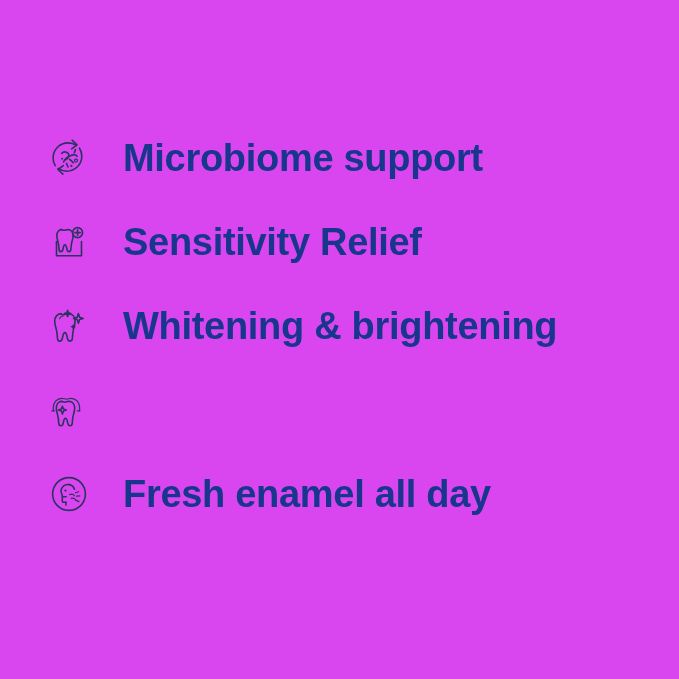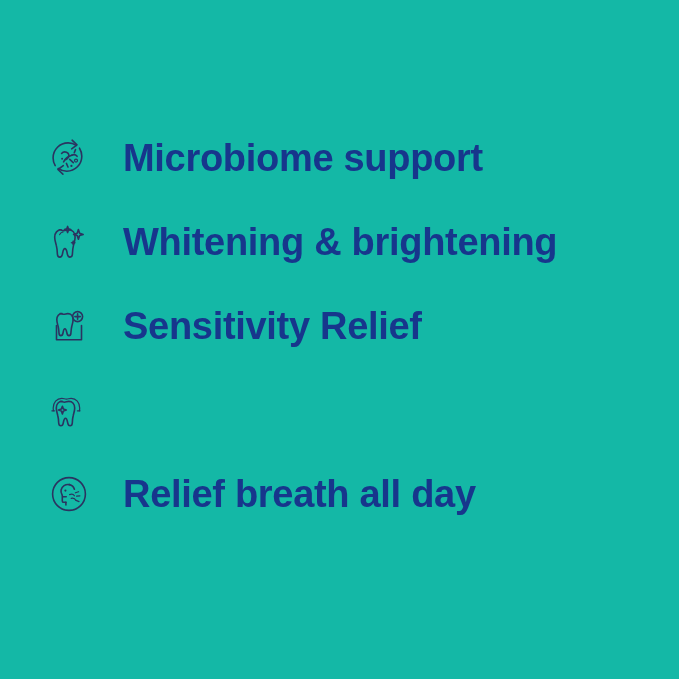--- a/index.html
+++ b/index.html
@@ -12,21 +12,21 @@
     height: 679px;
     background: #faf2f0;
     font-family: "Liberation Sans", sans-serif;
     overflow: hidden;
   }
 
   #benefits-panel {
     position: relative;
     width: 679px;
     height: 679px;
-    background: #14b8a6;
+    background: #d946ef;
     box-sizing: border-box;
   }
 
   #benefit-list {
     position: absolute;
     left: 0;
     top: 116px;
     width: 679px;
     display: flex;
     flex-direction: column;
@@ -113,47 +113,47 @@
           <circle class="ic-stroke-thin" cx="29" cy="24.6" r="1.5"></circle>
         </svg>
       </span>
       <span class="benefit-label">Microbiome support</span>
     </div>
 
     <div class="benefit-row">
       <span class="benefit-icon">
         <svg viewBox="0 0 44 44" aria-hidden="true">
 
+          <path class="ic-stroke" d="M9.5 21.5v14.2h25V21.5"></path>
+
+          <path class="ic-stroke" d="M15.1 9.6c-3.2 0-5.3 2.5-5.3 6 0 2.4.7 4.3 1.3 6.6.6 2.3.8 4.6.9 6.9.1 1.5.8 2.5 1.9 2.5 1.2 0 1.8-1 2.1-2.6.4-2.1.7-4.2 1.9-4.2s1.6 2.1 2 4.2c.3 1.6.9 2.6 2.1 2.6 1.1 0 1.8-1 1.9-2.5.2-2.3.3-4.6.9-6.9.6-2.3 1.3-4.2 1.3-6.6 0-3.5-2.1-6-5.3-6-1.6 0-2.5.7-3.9.7s-2.2-.7-3.8-.7z"></path>
+
+          <circle class="ic-stroke" cx="30.6" cy="12.6" r="5"></circle>
+          <path class="ic-stroke" d="M30.6 9.9v5.4M27.9 12.6h5.4"></path>
+        </svg>
+      </span>
+      <span class="benefit-label">Sensitivity Relief</span>
+    </div>
+
+    <div class="benefit-row">
+      <span class="benefit-icon">
+        <svg viewBox="0 0 44 44" aria-hidden="true">
+
           <path class="ic-stroke" d="M14.3 9.8c-4 0-6.6 3.1-6.6 7.4 0 3 .9 5.4 1.6 8.2.8 2.9 1 5.8 1.1 8.6.1 1.9 1 3.1 2.4 3.1 1.5 0 2.3-1.3 2.7-3.3.5-2.6.8-5.2 2.4-5.2s1.9 2.6 2.4 5.2c.4 2 1.2 3.3 2.7 3.3 1.4 0 2.3-1.2 2.4-3.1.1-2.8.3-5.7 1.1-8.6.7-2.8 1.6-5.2 1.6-8.2 0-4.3-2.6-7.4-6.6-7.4-2 0-3.1.9-4.8.9s-2.8-.9-4.4-.9z"></path>
 
           <path class="ic-stroke-thin" d="M12.6 14.6c.6-1.5 1.9-2.4 3.4-2.6"></path>
 
           <path class="ic-stroke" d="M31.4 9.6l1.2 3.6 3.6 1.2-3.6 1.2-1.2 3.6-1.2-3.6-3.6-1.2 3.6-1.2z"></path>
 
           <path class="ic-stroke" d="M20.6 6.4l.8 2.3 2.3.8-2.3.8-.8 2.3-.8-2.3-2.3-.8 2.3-.8z"></path>
 
           <path class="ic-stroke-thin" d="M26.2 20.9l.5 1.4 1.4.5-1.4.5-.5 1.4-.5-1.4-1.4-.5 1.4-.5z"></path>
         </svg>
       </span>
       <span class="benefit-label">Whitening &amp; brightening</span>
-    </div>
-
-    <div class="benefit-row">
-      <span class="benefit-icon">
-        <svg viewBox="0 0 44 44" aria-hidden="true">
-
-          <path class="ic-stroke" d="M9.5 21.5v14.2h25V21.5"></path>
-
-          <path class="ic-stroke" d="M15.1 9.6c-3.2 0-5.3 2.5-5.3 6 0 2.4.7 4.3 1.3 6.6.6 2.3.8 4.6.9 6.9.1 1.5.8 2.5 1.9 2.5 1.2 0 1.8-1 2.1-2.6.4-2.1.7-4.2 1.9-4.2s1.6 2.1 2 4.2c.3 1.6.9 2.6 2.1 2.6 1.1 0 1.8-1 1.9-2.5.2-2.3.3-4.6.9-6.9.6-2.3 1.3-4.2 1.3-6.6 0-3.5-2.1-6-5.3-6-1.6 0-2.5.7-3.9.7s-2.2-.7-3.8-.7z"></path>
-
-          <circle class="ic-stroke" cx="30.6" cy="12.6" r="5"></circle>
-          <path class="ic-stroke" d="M30.6 9.9v5.4M27.9 12.6h5.4"></path>
-        </svg>
-      </span>
-      <span class="benefit-label">Sensitivity Relief</span>
     </div>
 
     <div class="benefit-row">
       <span class="benefit-icon">
         <svg viewBox="0 0 44 44" aria-hidden="true">
 
           <path class="ic-stroke" d="M15.2 13.4c-3.6 0-5.9 2.8-5.9 6.6 0 2.7.8 4.8 1.4 7.3.7 2.6.9 5.2 1 7.7.1 1.7.9 2.8 2.2 2.8 1.3 0 2.1-1.1 2.4-2.9.4-2.3.7-4.7 2.2-4.7s1.7 2.4 2.2 4.7c.3 1.8 1.1 2.9 2.4 2.9 1.3 0 2.1-1.1 2.2-2.8.1-2.5.3-5.1 1-7.7.6-2.5 1.4-4.6 1.4-7.3 0-3.8-2.3-6.6-5.9-6.6-1.8 0-2.8.8-4.3.8s-2.5-.8-3.9-.8z"></path>
 
           <path class="ic-stroke-thin" d="M6.4 22.7c-.1-.9-.2-1.8-.2-2.7 0-5.5 3.5-9.7 8.6-9.7 1.8 0 3 .8 4.6.8s2.9-.8 4.7-.8c5.1 0 8.6 4.2 8.6 9.7 0 .9-.1 1.8-.2 2.7"></path>
           <path class="ic-stroke-thin" d="M4.9 22.8h2.6M30.4 22.8H33"></path>
@@ -177,17 +177,17 @@
 
           <path class="ic-stroke" d="M16.1 24.8h3.1"></path>
 
           <path class="ic-stroke-thin" d="M22.6 22.6c1.9-.9 3.9-.3 4.8 1.2"></path>
           <path class="ic-stroke-thin" d="M24.2 26.3c2-.5 3.9.4 4.6 2"></path>
           <path class="ic-stroke-thin" d="M28.4 20.8l3.2-1.1"></path>
           <path class="ic-stroke-thin" d="M29.6 24.1l3.3-.2"></path>
           <path class="ic-stroke-thin" d="M29.1 28.4l2.9 1.2"></path>
         </svg>
       </span>
-      <span class="benefit-label">Relief breath all day</span>
+      <span class="benefit-label">Fresh enamel all day</span>
     </div>
 
   </div>
 </div>
 
 </body></html>

